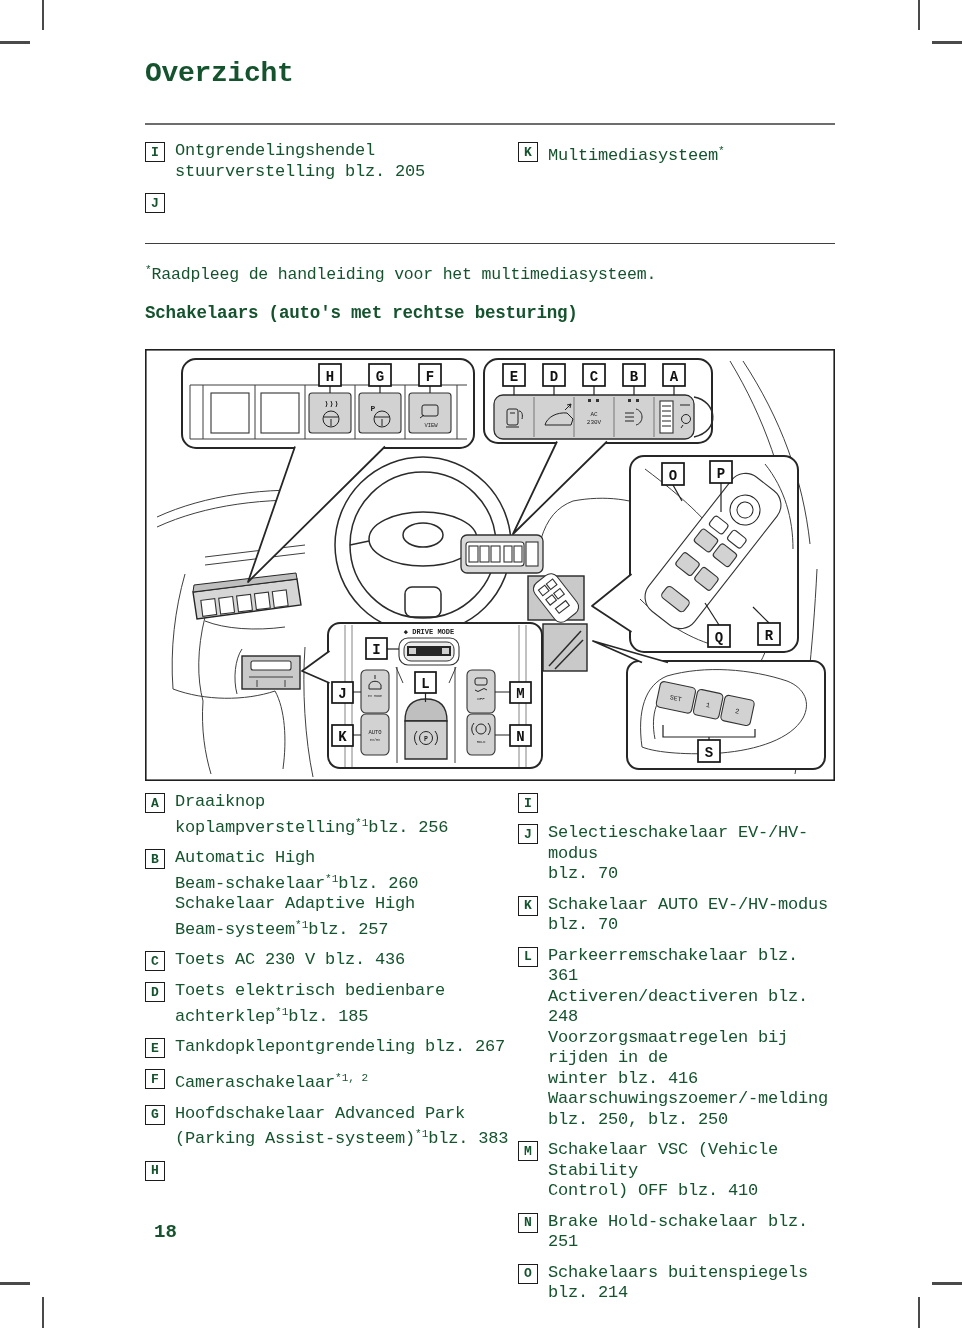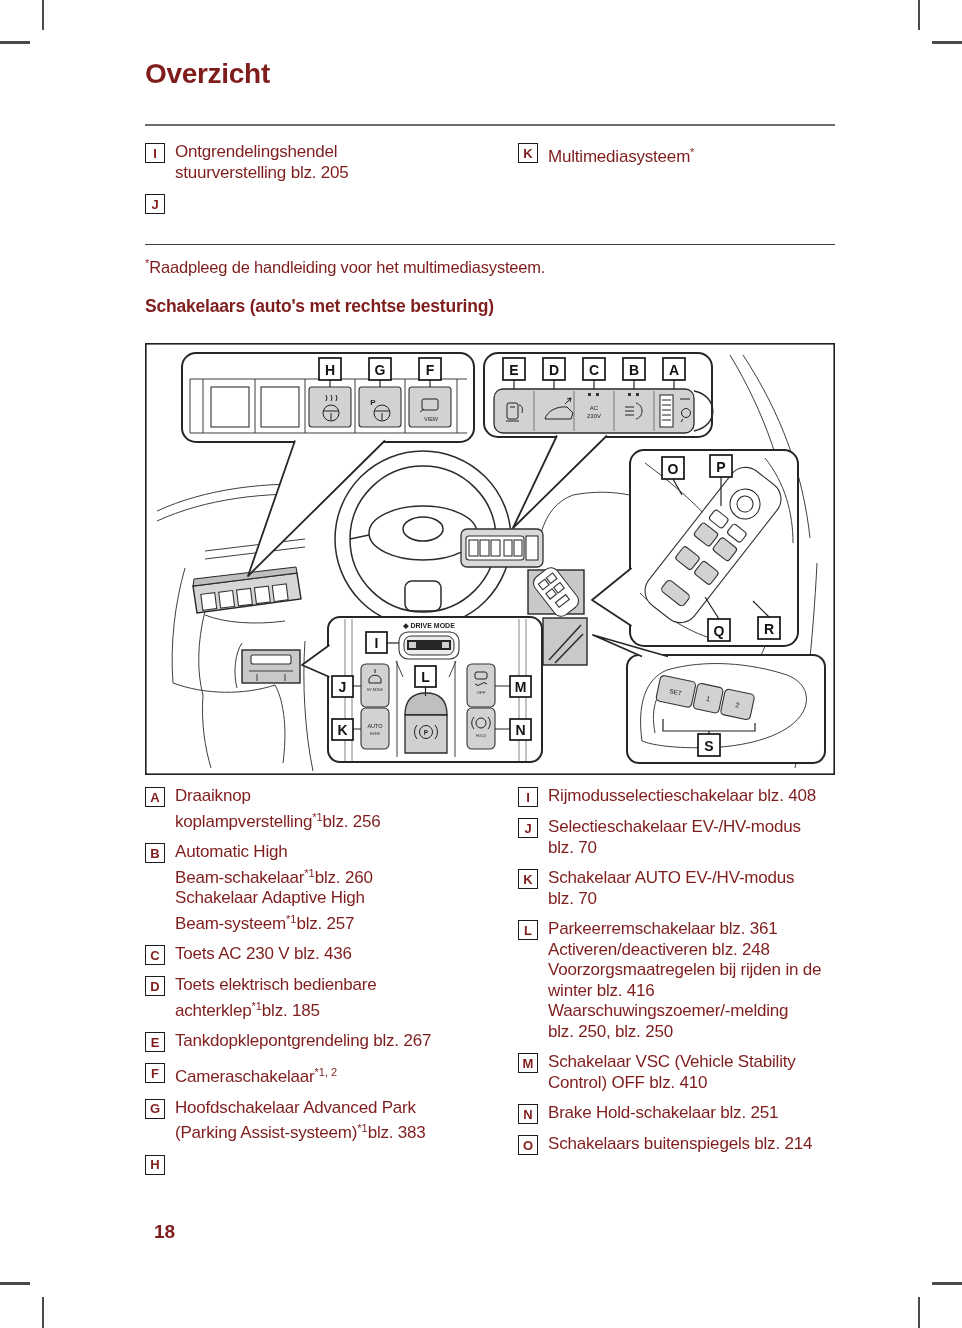--- a/index.html
+++ b/index.html
@@ -1,29 +1,29 @@
 <!DOCTYPE html>
 <html><head>
 <meta charset="utf-8">
 <style>
   html,body{margin:0;padding:0;background:#fff;}
   .page{position:relative;width:962px;height:1328px;background:#ffffff;overflow:hidden;
-        font-family:Liberation Sans, sans-serif;color:#7f1d1d;}
+        font-family:Liberation Mono, monospace;color:#14532d;}
   .crop{position:absolute;background:#4a4a4a;}
   .content{position:absolute;left:145px;top:58px;width:690px;}
   .title{font-size:28px;font-weight:800;letter-spacing:-0.3px;margin:0;}
   .rule1{border:none;border-top:2px solid #6d6d6d;margin:34px 0 0 0;}
   .rule2{border:none;border-top:1.5px solid #3f3f3f;margin:0;}
   .legend{display:grid;grid-template-columns:373px 317px;padding:16px 0 20px 0;}
   .li-row{display:flex;gap:10px;margin-bottom:10px;}
   .lbox{flex:0 0 auto;width:18px;height:18px;border:1.5px solid #1c1c1c;display:flex;
         align-items:center;justify-content:center;font-weight:bold;font-size:13px;margin-top:1px;}
   .itext{font-size:17px;line-height:20.5px;letter-spacing:-0.2px;}
   .sup{font-size:11px;vertical-align:6px;letter-spacing:0;}
-  .footnote{margin-top:12px;font-size:16.5px;letter-spacing:-0.2px;}
+  .footnote{margin-top:20px;font-size:16.5px;letter-spacing:-0.2px;}
   .heading{margin-top:19px;font-size:17.5px;font-weight:bold;letter-spacing:-0.2px;}
   .diagram-wrap{margin-top:26px;width:690px;height:432px;}
   .itemlist{display:grid;grid-template-columns:373px 317px;margin-top:11px;}
   .pagenum{position:absolute;left:154px;top:1221px;font-size:19px;font-weight:bold;}
   
   .sk{stroke:#3f3f3f;fill:none;stroke-width:1;}
   .sk2{stroke:#2b2b2b;fill:none;stroke-width:1.5;}
   .bubble{fill:#ffffff;stroke:#262626;stroke-width:2;}
   .ptr{fill:#ffffff;stroke:#262626;stroke-width:1.8;stroke-linejoin:round;}
   .gpanel{fill:#c9c9c9;stroke:#262626;stroke-width:1.4;}
@@ -396,21 +396,20 @@
           <span class="lbox">G</span>
           <span class="itext"><span>Hoofdschakelaar Advanced Park</span><br><span>(Parking Assist-systeem)</span><span class="sup">*1</span><span>blz. 383</span></span>
         </div>
         <div class="li-row">
           <span class="lbox">H</span>
         </div>
       </div>
       <div>
         <div class="li-row">
           <span class="lbox">I</span>
-          <span class="itext"><span>Rijmodusselectieschakelaar blz. 408</span></span>
         </div>
         <div class="li-row">
           <span class="lbox">J</span>
           <span class="itext"><span>Selectieschakelaar EV-/HV-modus</span><br><span>blz. 70</span></span>
         </div>
         <div class="li-row">
           <span class="lbox">K</span>
           <span class="itext"><span>Schakelaar AUTO EV-/HV-modus</span><br><span>blz. 70</span></span>
         </div>
         <div class="li-row">

